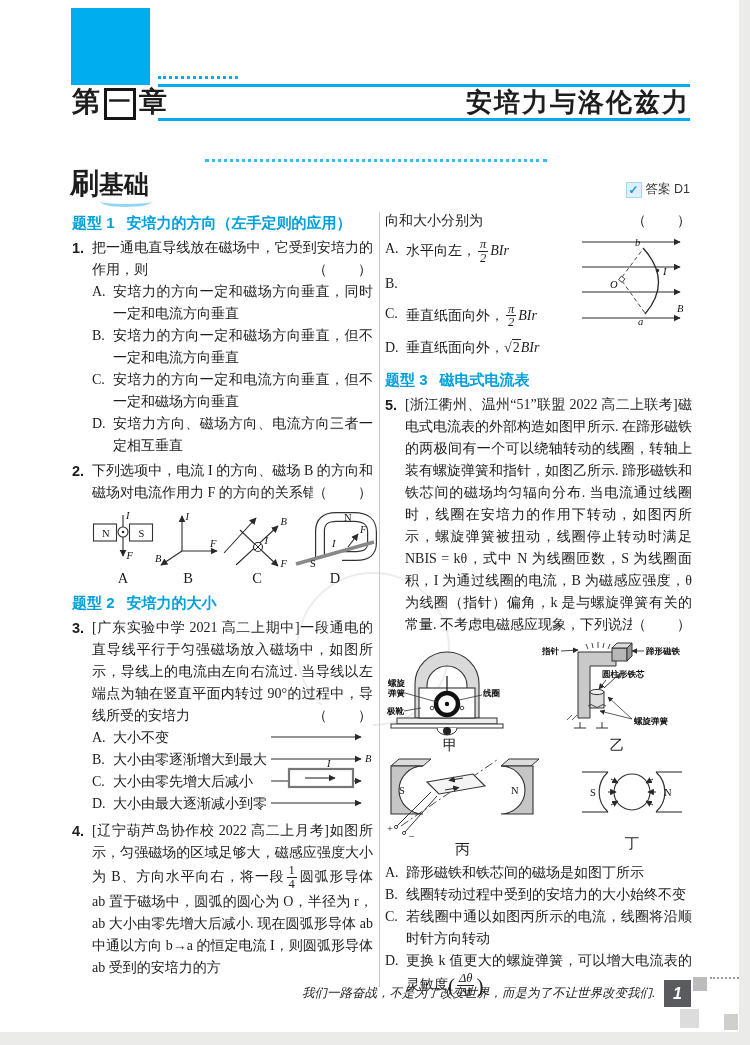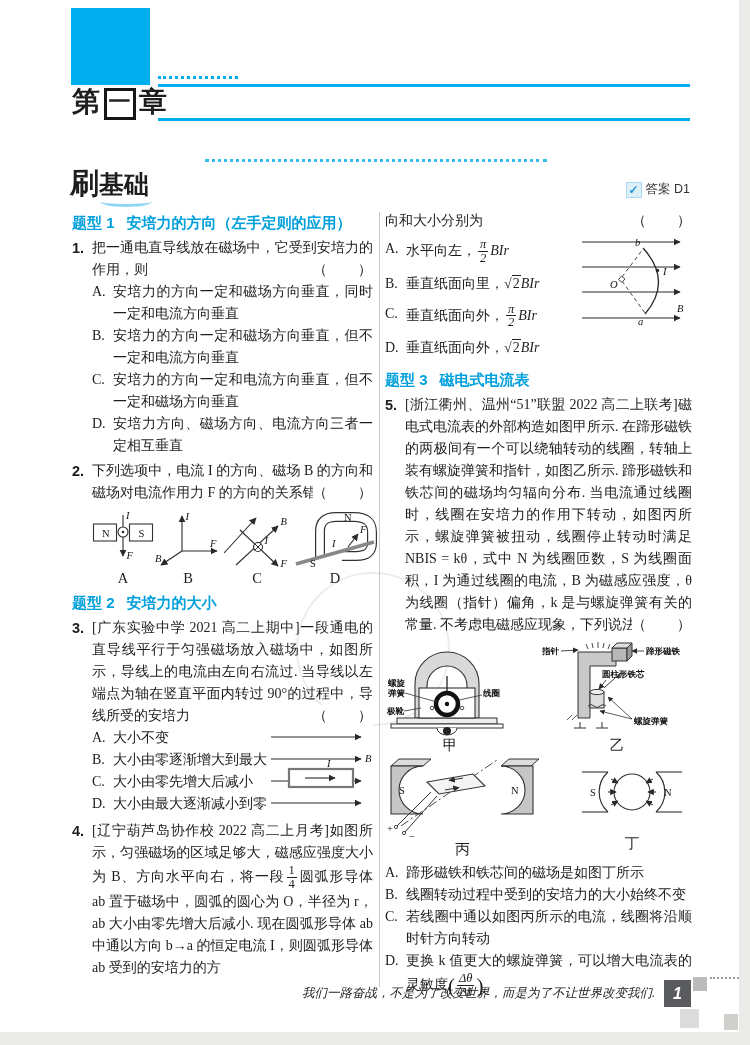--- a/index.html
+++ b/index.html
@@ -91,20 +91,21 @@
   </defs>
 </svg>
 
 <div class="page">
 
   <div class="corner"></div>
   <div class="h-dotted"></div>
   <div class="h-rule1"></div>
   <div class="h-rule2"></div>
   <div class="chapter"><span>第</span><span class="boxed">一</span><span>章</span></div>
+  <div class="book-title">安培力与洛伦兹力</div>
   <div class="section-underline"></div>
   <div class="brush"><span class="brush-big">刷</span><span class="brush-small">基础</span><span class="brush-swoosh"></span></div>
   <div class="answer-ref">
       <span class="check-icon">✓</span>
       <span>答案 D1</span>
     </div>
 
   <div class="watermark"></div>
 
   <div class="columns">
@@ -251,21 +252,20 @@
       <p class="stem"><span>向和大小分别为</span><span class="bracket">（　　）</span></p>
 
       <div class="q4flex">
         <div class="q4opts">
           <div class="opt math">
               <span class="opt-label">A.</span>
               <span class="opt-text"><span>水平向左，</span><span class="frac"><span class="fnum">π</span><span class="fden">2</span></span><i>BIr</i></span>
             </div>
           <div class="opt math">
               <span class="opt-label">B.</span>
-              <span class="opt-text"><span>垂直纸面向里，</span><span>√</span><span class="rad">2</span><i>BIr</i></span>
             </div>
           <div class="opt math">
               <span class="opt-label">C.</span>
               <span class="opt-text"><span>垂直纸面向外，</span><span class="frac"><span class="fnum">π</span><span class="fden">2</span></span><i>BIr</i></span>
             </div>
           <div class="opt math">
               <span class="opt-label">D.</span>
               <span class="opt-text"><span>垂直纸面向外，</span><span>√</span><span class="rad">2</span><i>BIr</i></span>
             </div>
         </div>

